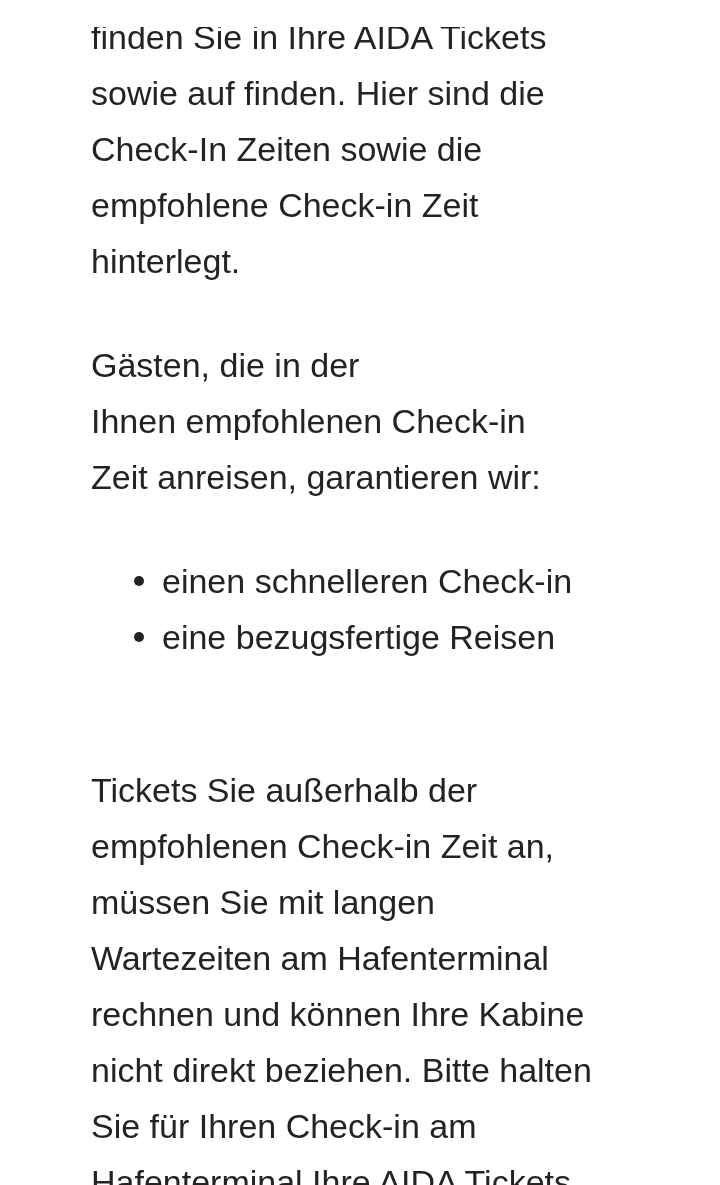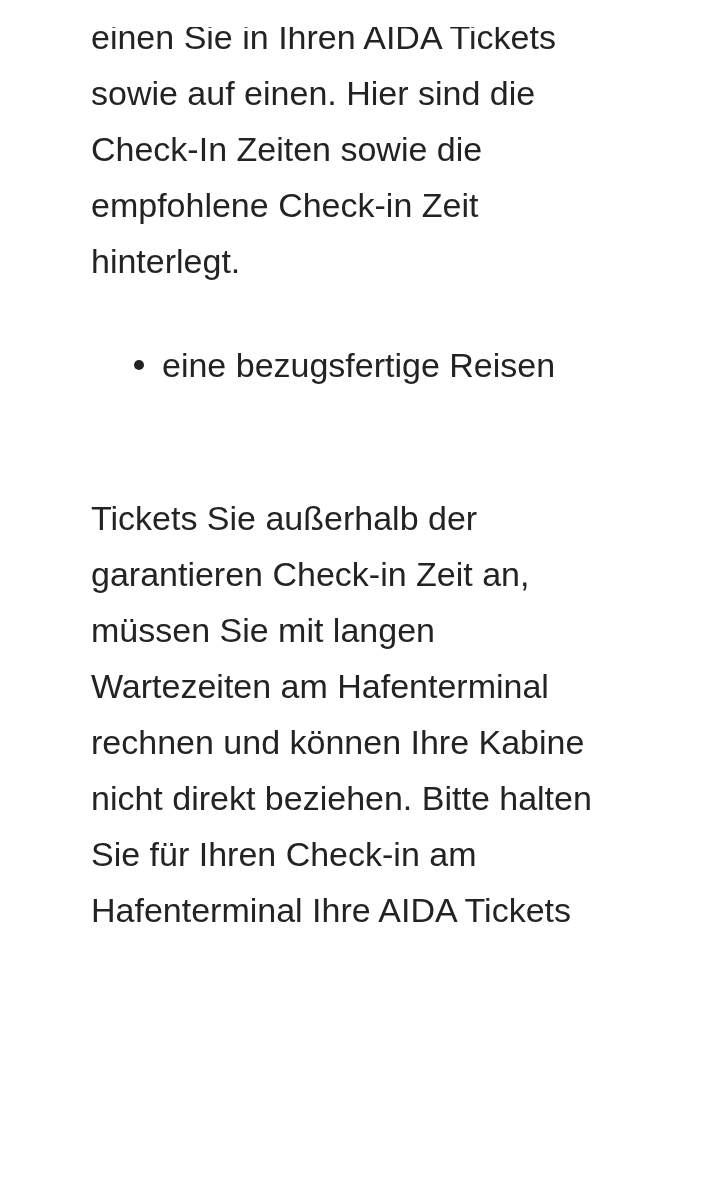--- a/index.html
+++ b/index.html
@@ -58,29 +58,33 @@
     background: #ffffff;
     z-index: 10;
   }
 </style>
 </head>
 <body>
 
 <div class="top-clip"></div>
 
 <article class="article">
-    <p><span>einen Sie in Ihren </span><b>AIDA Tickets</b><span>
-sowie auf </span><b>einen</b><span>. Hier sind die
+    <p><span>finden Sie in Ihre </span><b>AIDA Tickets</b><span>
+sowie auf </span><b>finden</b><span>. Hier sind die
 Check-In Zeiten sowie die
 empfohlene Check-in Zeit
 hinterlegt.</span></p>
+    <p><span>Gästen, die in der
+Ihnen </span><b>empfohlenen Check-in
+Zeit</b><span> anreisen, garantieren wir:</span></p>
     <ul>
+      <li><span>einen schnelleren Check-in</span></li>
       <li><span>eine bezugsfertige Reisen</span></li>
     </ul>
     <p><span>Tickets Sie </span><b>außerhalb der
-garantieren Check-in Zeit</b><span> an,
+empfohlenen Check-in Zeit</b><span> an,
 müssen Sie mit langen
 Wartezeiten am Hafenterminal
 rechnen und können Ihre Kabine
 nicht direkt beziehen. Bitte halten
 Sie für Ihren Check-in am
 Hafenterminal Ihre </span><b>AIDA Tickets</b></p>
   </article>
 
 </body></html>

